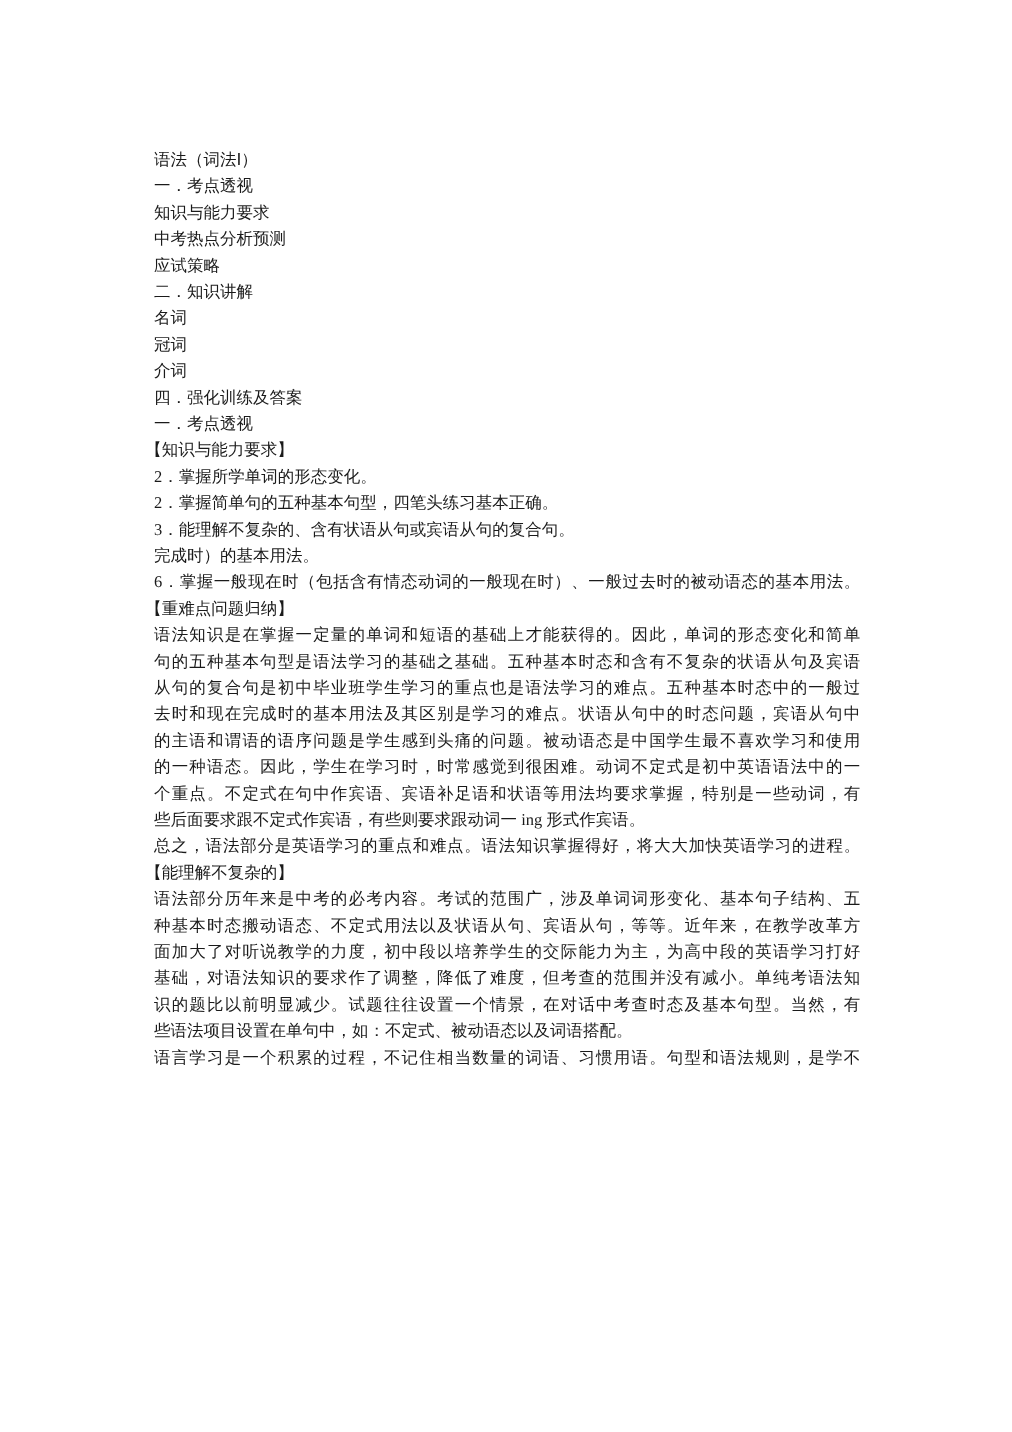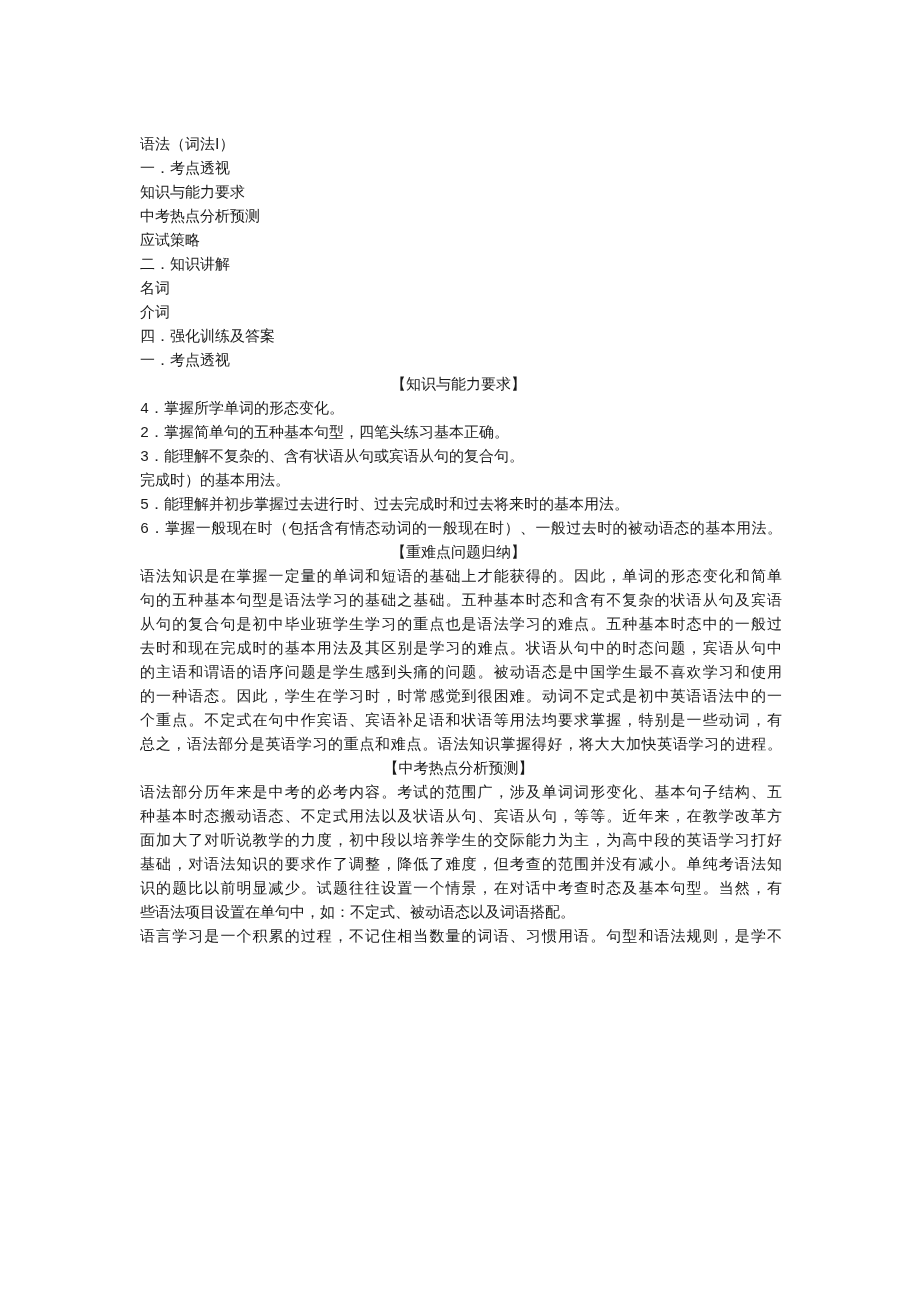--- a/index.html
+++ b/index.html
@@ -1,66 +1,67 @@
 <!DOCTYPE html>
 <html><head>
 <meta charset="utf-8">
 <style>
   html, body { margin: 0; padding: 0; background: #ffffff; }
   body { width: 920px; height: 1302px; position: relative; overflow: hidden; }
   .page {
     position: absolute; left: 140px; top: 134px; width: 645px;
-    font-family: Liberation Mono, monospace;
+    font-family: Liberation Serif, serif;
     font-size: 15px; line-height: 24px; color: #1a1a1a;
   }
   .line { white-space: nowrap; height: 24px; display: block; }
   .just { text-align-last: justify; text-align: justify; width: 642px; white-space: normal; }
-  .bracket { margin-left: -8px; text-align: center; }
+  .bracket { margin-left: -8px; }
 </style>
 </head>
 <body>
 
 <div class="page">
   <span class="line">语法（词法Ⅰ）</span>
   <div>
     <span class="line">一．考点透视</span>
     <span class="line">知识与能力要求</span>
     <span class="line">中考热点分析预测</span>
     <span class="line">应试策略</span>
     <span class="line">二．知识讲解</span>
     <span class="line">名词</span>
+    <span class="line">冠词</span>
     <span class="line">介词</span>
     <span class="line">四．强化训练及答案</span>
   </div>
   <span class="line">一．考点透视</span>
 
   <div>
     <span class="line bracket">【知识与能力要求】</span>
-    <span class="line">4．掌握所学单词的形态变化。</span>
+    <span class="line">2．掌握所学单词的形态变化。</span>
     <span class="line">2．掌握简单句的五种基本句型，四笔头练习基本正确。</span>
     <span class="line">3．能理解不复杂的、含有状语从句或宾语从句的复合句。</span>
     <span class="line">完成时）的基本用法。</span>
-    <span class="line">5．能理解并初步掌握过去进行时、过去完成时和过去将来时的基本用法。</span>
     <span class="line just">6．掌握一般现在时（包括含有情态动词的一般现在时）、一般过去时的被动语态的基本用法。</span>
   </div>
 
   <div>
     <span class="line bracket">【重难点问题归纳】</span>
     <span class="line just">语法知识是在掌握一定量的单词和短语的基础上才能获得的。因此，单词的形态变化和简单</span>
     <span class="line just">句的五种基本句型是语法学习的基础之基础。五种基本时态和含有不复杂的状语从句及宾语</span>
     <span class="line just">从句的复合句是初中毕业班学生学习的重点也是语法学习的难点。五种基本时态中的一般过</span>
     <span class="line just">去时和现在完成时的基本用法及其区别是学习的难点。状语从句中的时态问题，宾语从句中</span>
     <span class="line just">的主语和谓语的语序问题是学生感到头痛的问题。被动语态是中国学生最不喜欢学习和使用</span>
     <span class="line just">的一种语态。因此，学生在学习时，时常感觉到很困难。动词不定式是初中英语语法中的一</span>
     <span class="line just">个重点。不定式在句中作宾语、宾语补足语和状语等用法均要求掌握，特别是一些动词，有</span>
+    <span class="line">些后面要求跟不定式作宾语，有些则要求跟动词一 ing 形式作宾语。</span>
     <span class="line just">总之，语法部分是英语学习的重点和难点。语法知识掌握得好，将大大加快英语学习的进程。</span>
   </div>
 
   <div>
-    <span class="line bracket">【中考热点分析预测】</span>
+    <span class="line bracket">【能理解不复杂的】</span>
     <span class="line just">语法部分历年来是中考的必考内容。考试的范围广，涉及单词词形变化、基本句子结构、五</span>
     <span class="line just">种基本时态搬动语态、不定式用法以及状语从句、宾语从句，等等。近年来，在教学改革方</span>
     <span class="line just">面加大了对听说教学的力度，初中段以培养学生的交际能力为主，为高中段的英语学习打好</span>
     <span class="line just">基础，对语法知识的要求作了调整，降低了难度，但考查的范围并没有减小。单纯考语法知</span>
     <span class="line just">识的题比以前明显减少。试题往往设置一个情景，在对话中考查时态及基本句型。当然，有</span>
     <span class="line">些语法项目设置在单句中，如：不定式、被动语态以及词语搭配。</span>
     <span class="line just">语言学习是一个积累的过程，不记住相当数量的词语、习惯用语。句型和语法规则，是学不</span>
   </div>
 </div>
 

